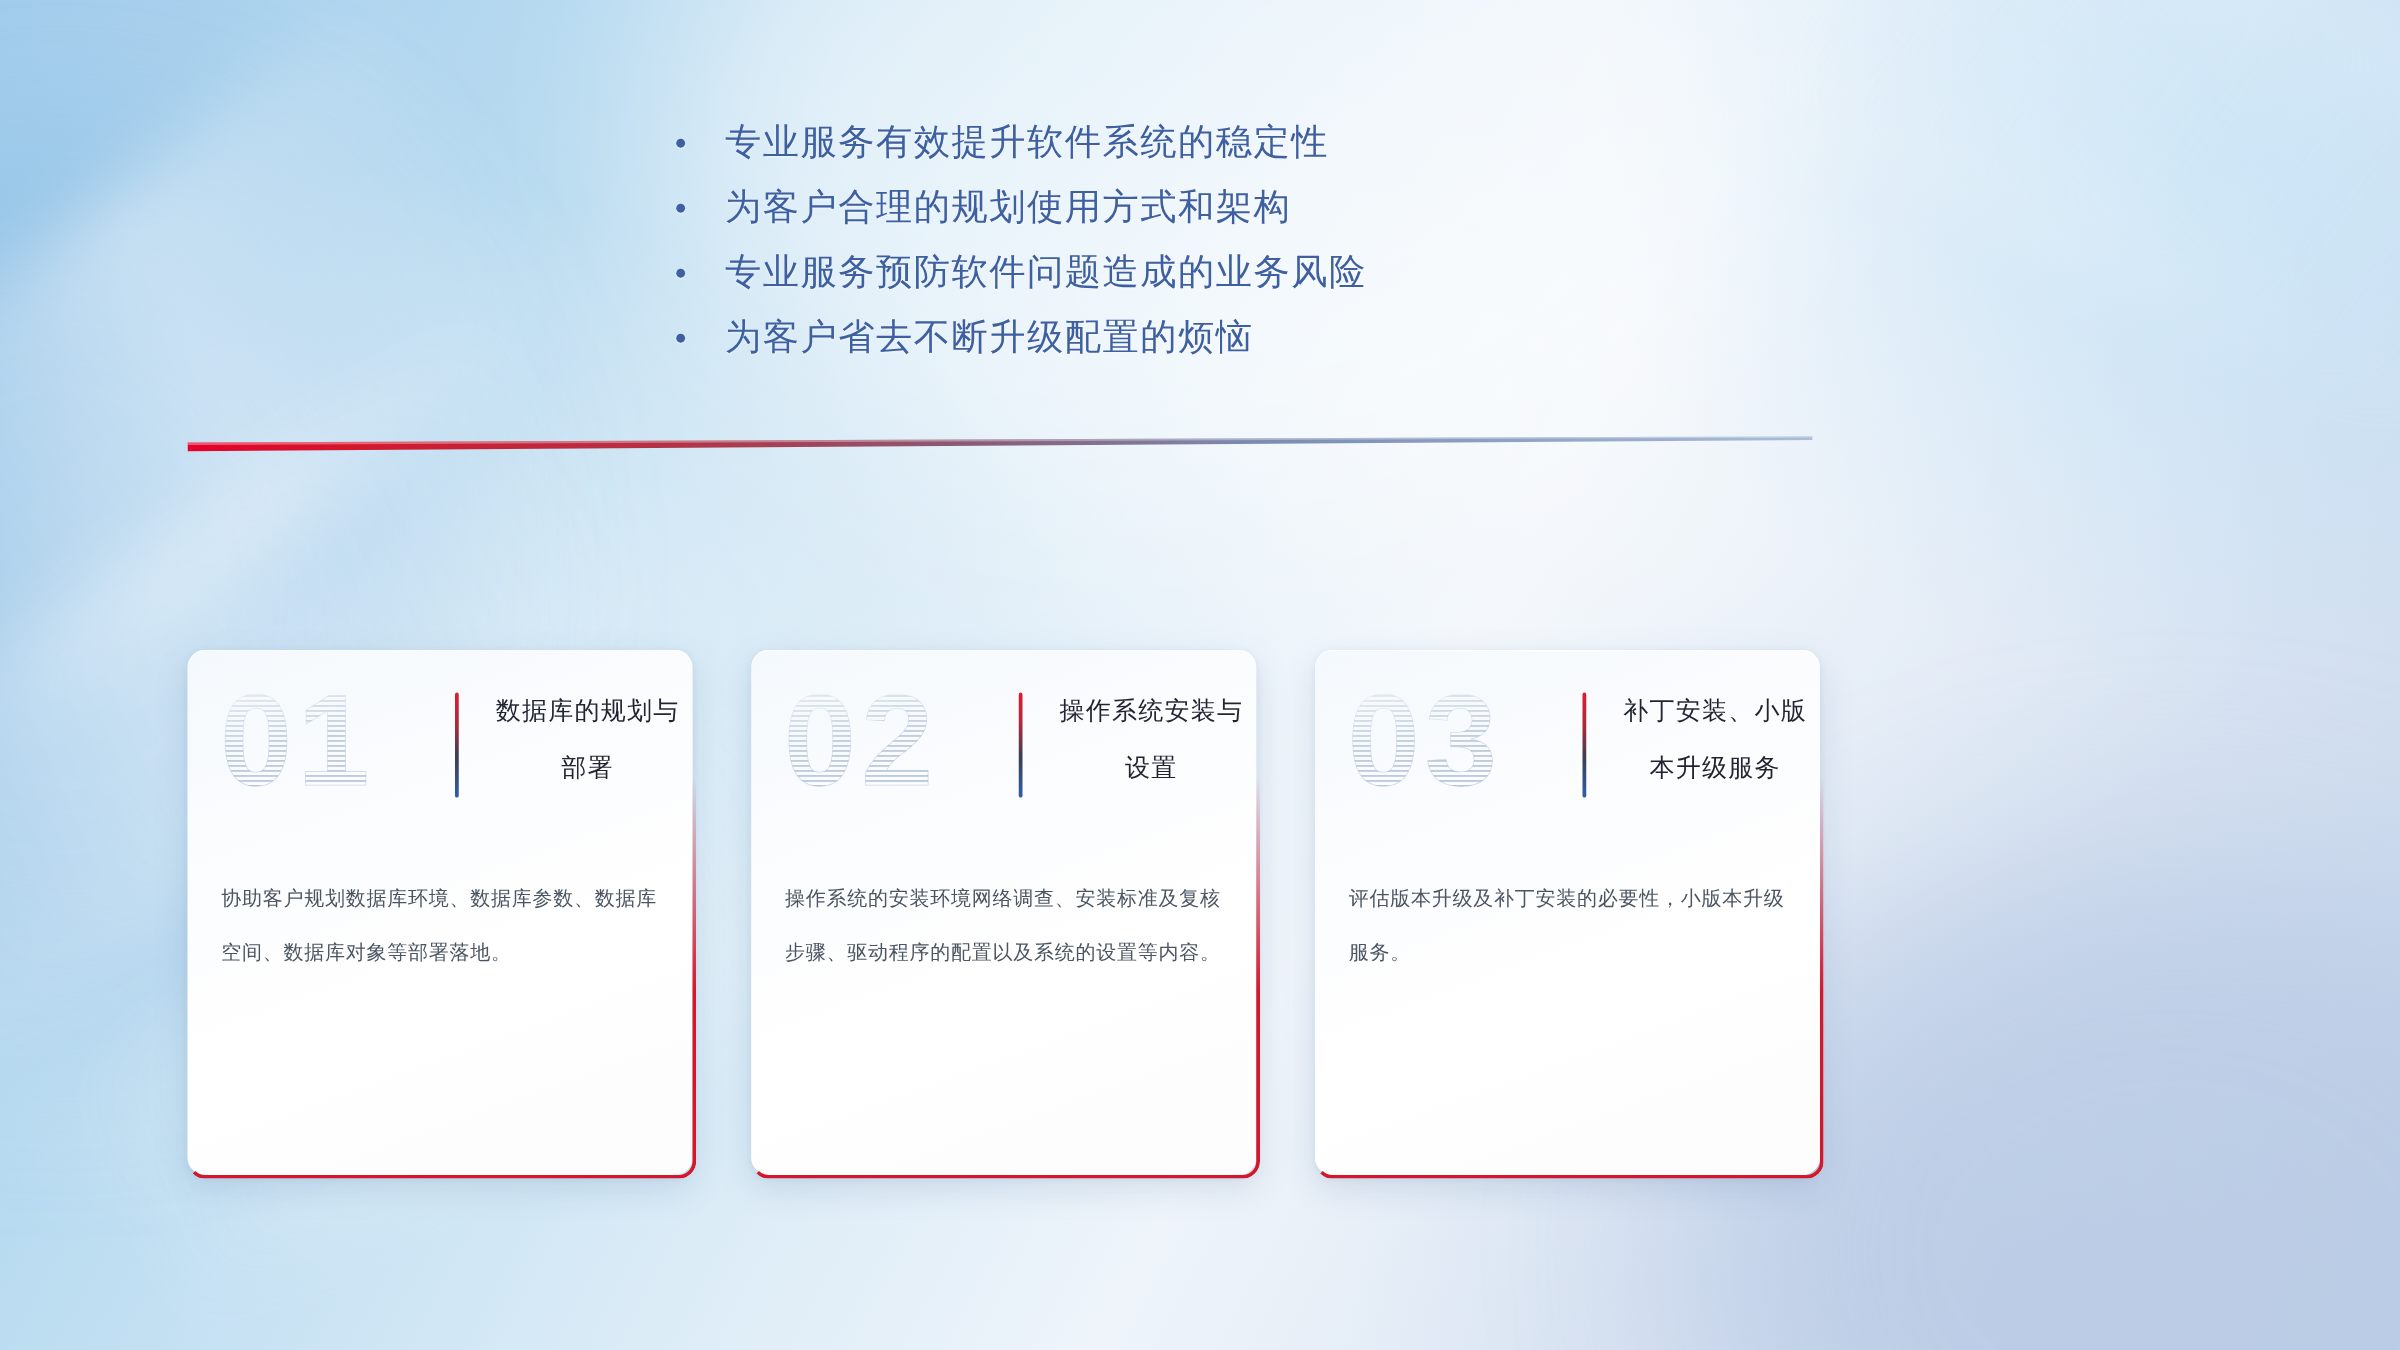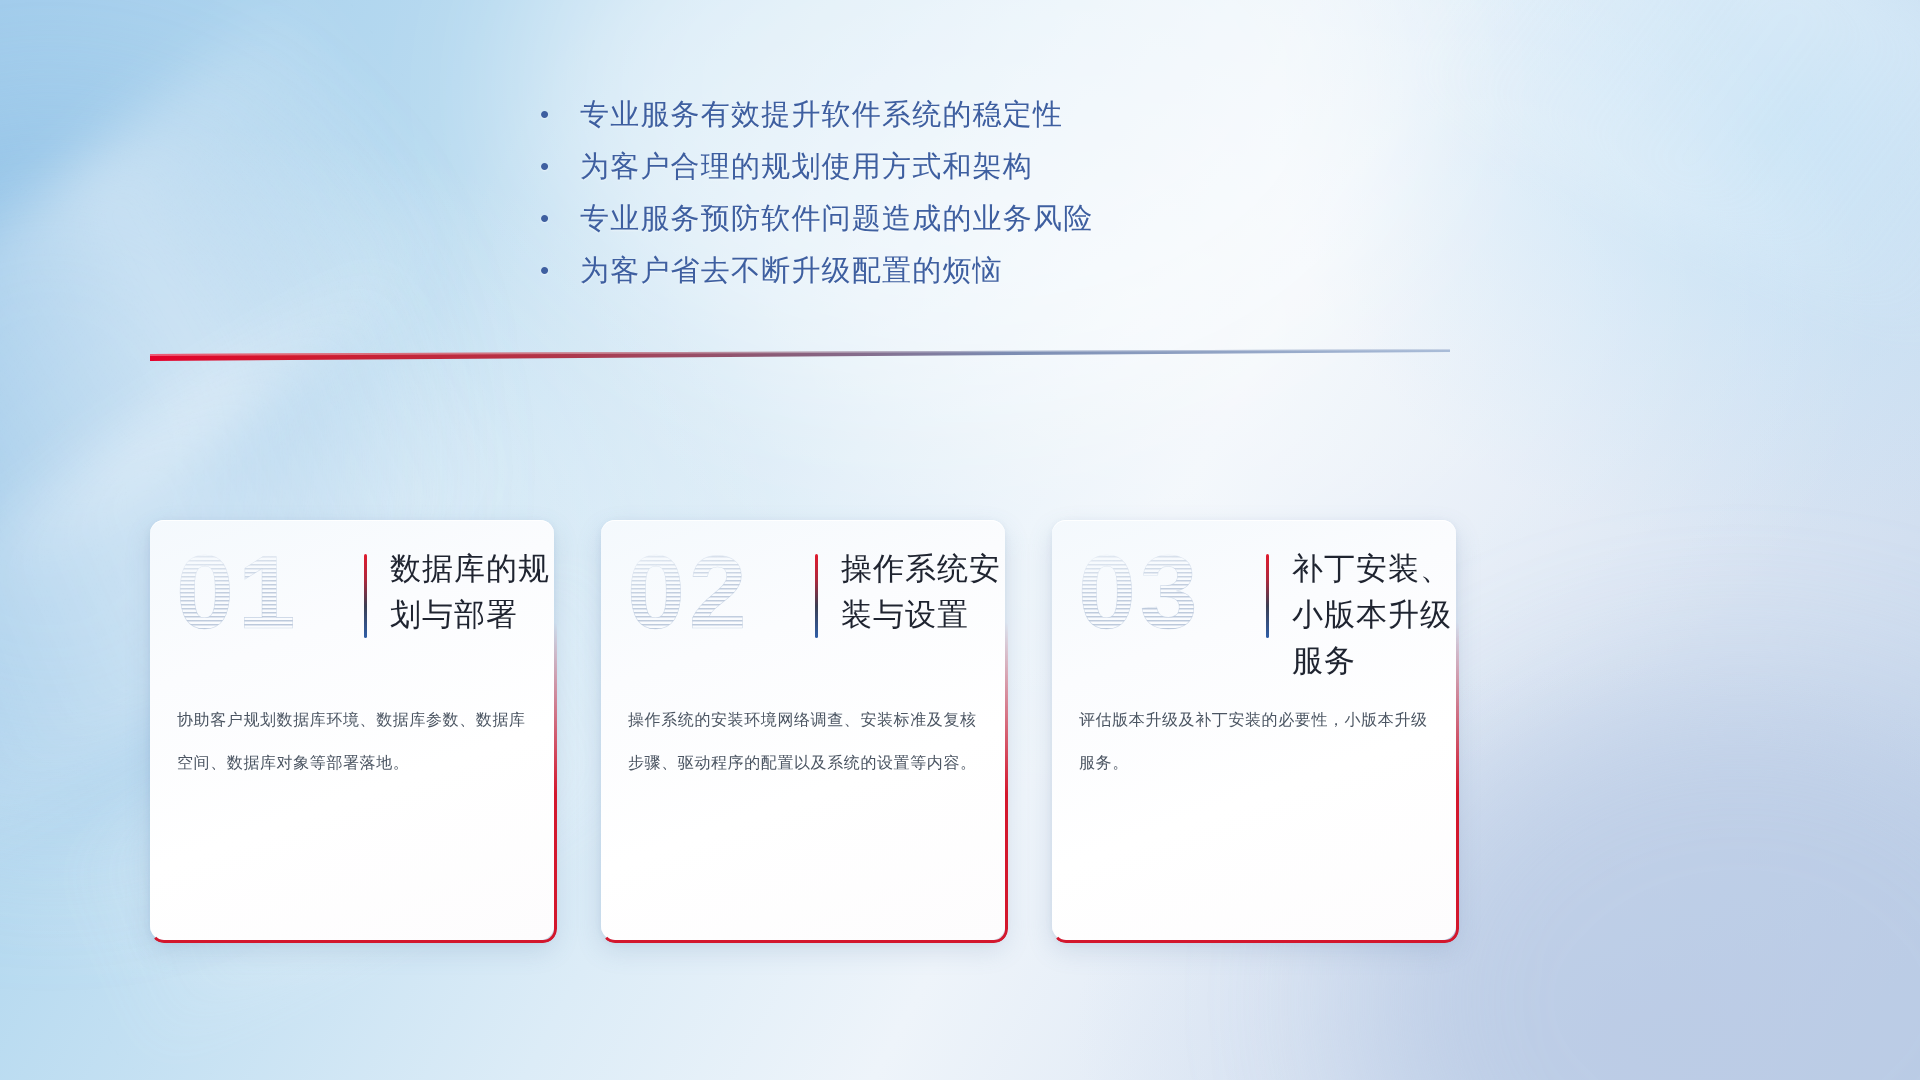--- a/index.html
+++ b/index.html
@@ -118,25 +118,26 @@
     position:absolute;
     left:214px; top:34px;
     width:3px; height:84px;
     background:linear-gradient(180deg,#e01b2e 0%, #b0283c 30%, #3b3f52 62%, #2f5ea8 100%);
     border-radius:2px;
   }
   .card-title {
     position:absolute;
     left:240px; top:26px;
     width:160px;
-    font-size:31px;
+    font-size:20px;
     line-height:46px;
     letter-spacing:1px;
     color:#1f2430;
     font-weight:400;
+    text-align:center;
   }
   .card-body {
     position:absolute;
     left:27px; right:27px; top:178px;
     font-size:16px;
     line-height:43px;
     letter-spacing:0.6px;
     color:#4b5562;
     font-weight:400;
   }

